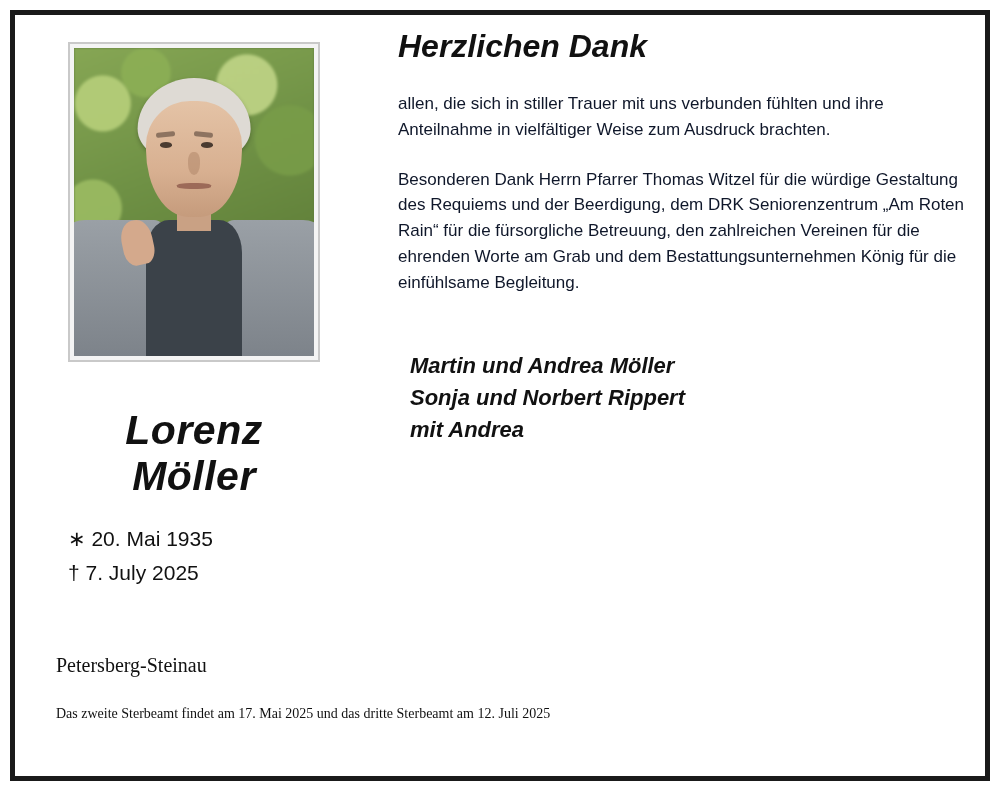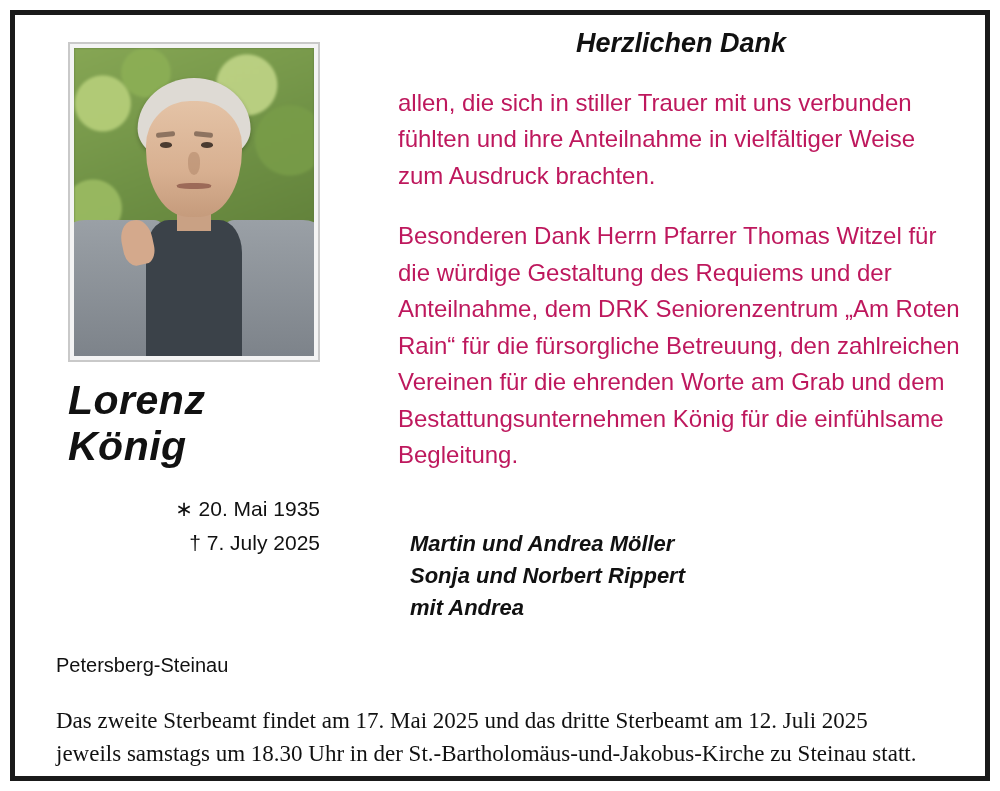--- a/index.html
+++ b/index.html
@@ -173,84 +173,85 @@
     left: 20%;
     top: 52%;
     width: 13%;
     height: 16%;
     background: #d4a98c;
     border-radius: 45% 45% 35% 35%;
     transform: rotate(-12deg);
   }
 
   .name {
-    margin-top: 16px;
+    margin-top: 46px;
     font-style: italic;
     font-weight: bold;
     font-size: 41px;
     line-height: 1.12;
     color: #111;
+    text-align: center;
     width: 252px;
     letter-spacing: 0.5px;
   }
   .dates {
     margin-top: 22px;
     width: 252px;
-    text-align: right;
+    text-align: left;
     font-size: 21px;
     line-height: 1.62;
     color: #111;
   }
   .place {
     position: absolute;
     left: 36px;
     top: 634px;
     font-size: 20px;
     color: #111;
+    font-family: Liberation Serif, serif;
   }
 
   
   .right-col {
     position: absolute;
     left: 378px;
     top: 8px;
     width: 566px;
   }
   .headline {
     font-style: italic;
     font-weight: bold;
-    font-size: 27px;
+    font-size: 32px;
     color: #111;
     margin: 0 0 26px 0;
-    text-align: center;
   }
   .para {
-    font-size: 24px;
+    font-size: 17px;
     line-height: 1.52;
-    color: #be185d;
+    color: #0f172a;
     margin: 0 0 24px 0;
   }
   .signature {
     margin-top: 54px;
     font-style: italic;
     font-weight: bold;
     font-size: 22px;
     line-height: 1.47;
     color: #111;
     margin-left: 12px;
   }
 
   
   .footer {
     position: absolute;
     left: 36px;
     top: 684px;
     width: 905px;
     font-family: "Liberation Serif", serif;
-    font-size: 23px;
+    font-size: 14px;
     line-height: 1.45;
     color: #111;
   }
 </style>
 </head>
 <body>
 
 <div class="page">
   <div class="border-frame"></div>
 
@@ -273,41 +274,40 @@
             <div class="eye-r"></div>
             <div class="nose"></div>
             <div class="mouth"></div>
             <div class="hand"></div>
           </div>
         </div>
       </div>
 
       <div class="name">
         <div>Lorenz</div>
-        <div>König</div>
+        <div>Möller</div>
       </div>
 
       <div class="dates">
         <div>∗ 20. Mai 1935</div>
         <div>† 7. July 2025</div>
       </div>
     </div>
 
     <div class="place">Petersberg-Steinau</div>
 
     <div class="right-col">
       <div class="headline">Herzlichen Dank</div>
       <p class="para">allen, die sich in stiller Trauer mit uns verbunden fühlten und ihre Anteilnahme in vielfältiger Weise zum Ausdruck brachten.</p>
-      <p class="para">Besonderen Dank Herrn Pfarrer Thomas Witzel für die würdige Gestaltung des Requiems und der Anteilnahme, dem DRK Seniorenzentrum „Am Roten Rain“ für die fürsorgliche Betreuung, den zahlreichen Vereinen für die ehrenden Worte am Grab und dem Bestattungsunternehmen König für die einfühlsame Begleitung.</p>
+      <p class="para">Besonderen Dank Herrn Pfarrer Thomas Witzel für die würdige Gestaltung des Requiems und der Beerdigung, dem DRK Seniorenzentrum „Am Roten Rain“ für die fürsorgliche Betreuung, den zahlreichen Vereinen für die ehrenden Worte am Grab und dem Bestattungsunternehmen König für die einfühlsame Begleitung.</p>
       <div class="signature">
         <div>Martin und Andrea Möller</div>
         <div>Sonja und Norbert Rippert</div>
         <div>mit Andrea</div>
       </div>
     </div>
 
     <div class="footer">
       <div>Das zweite Sterbeamt findet am 17. Mai 2025 und das dritte Sterbeamt am 12. Juli 2025</div>
-      <div>jeweils samstags um 18.30 Uhr in der St.-Bartholomäus-und-Jakobus-Kirche zu Steinau statt.</div>
     </div>
 
   </div>
 </div>
 
 </body></html>

